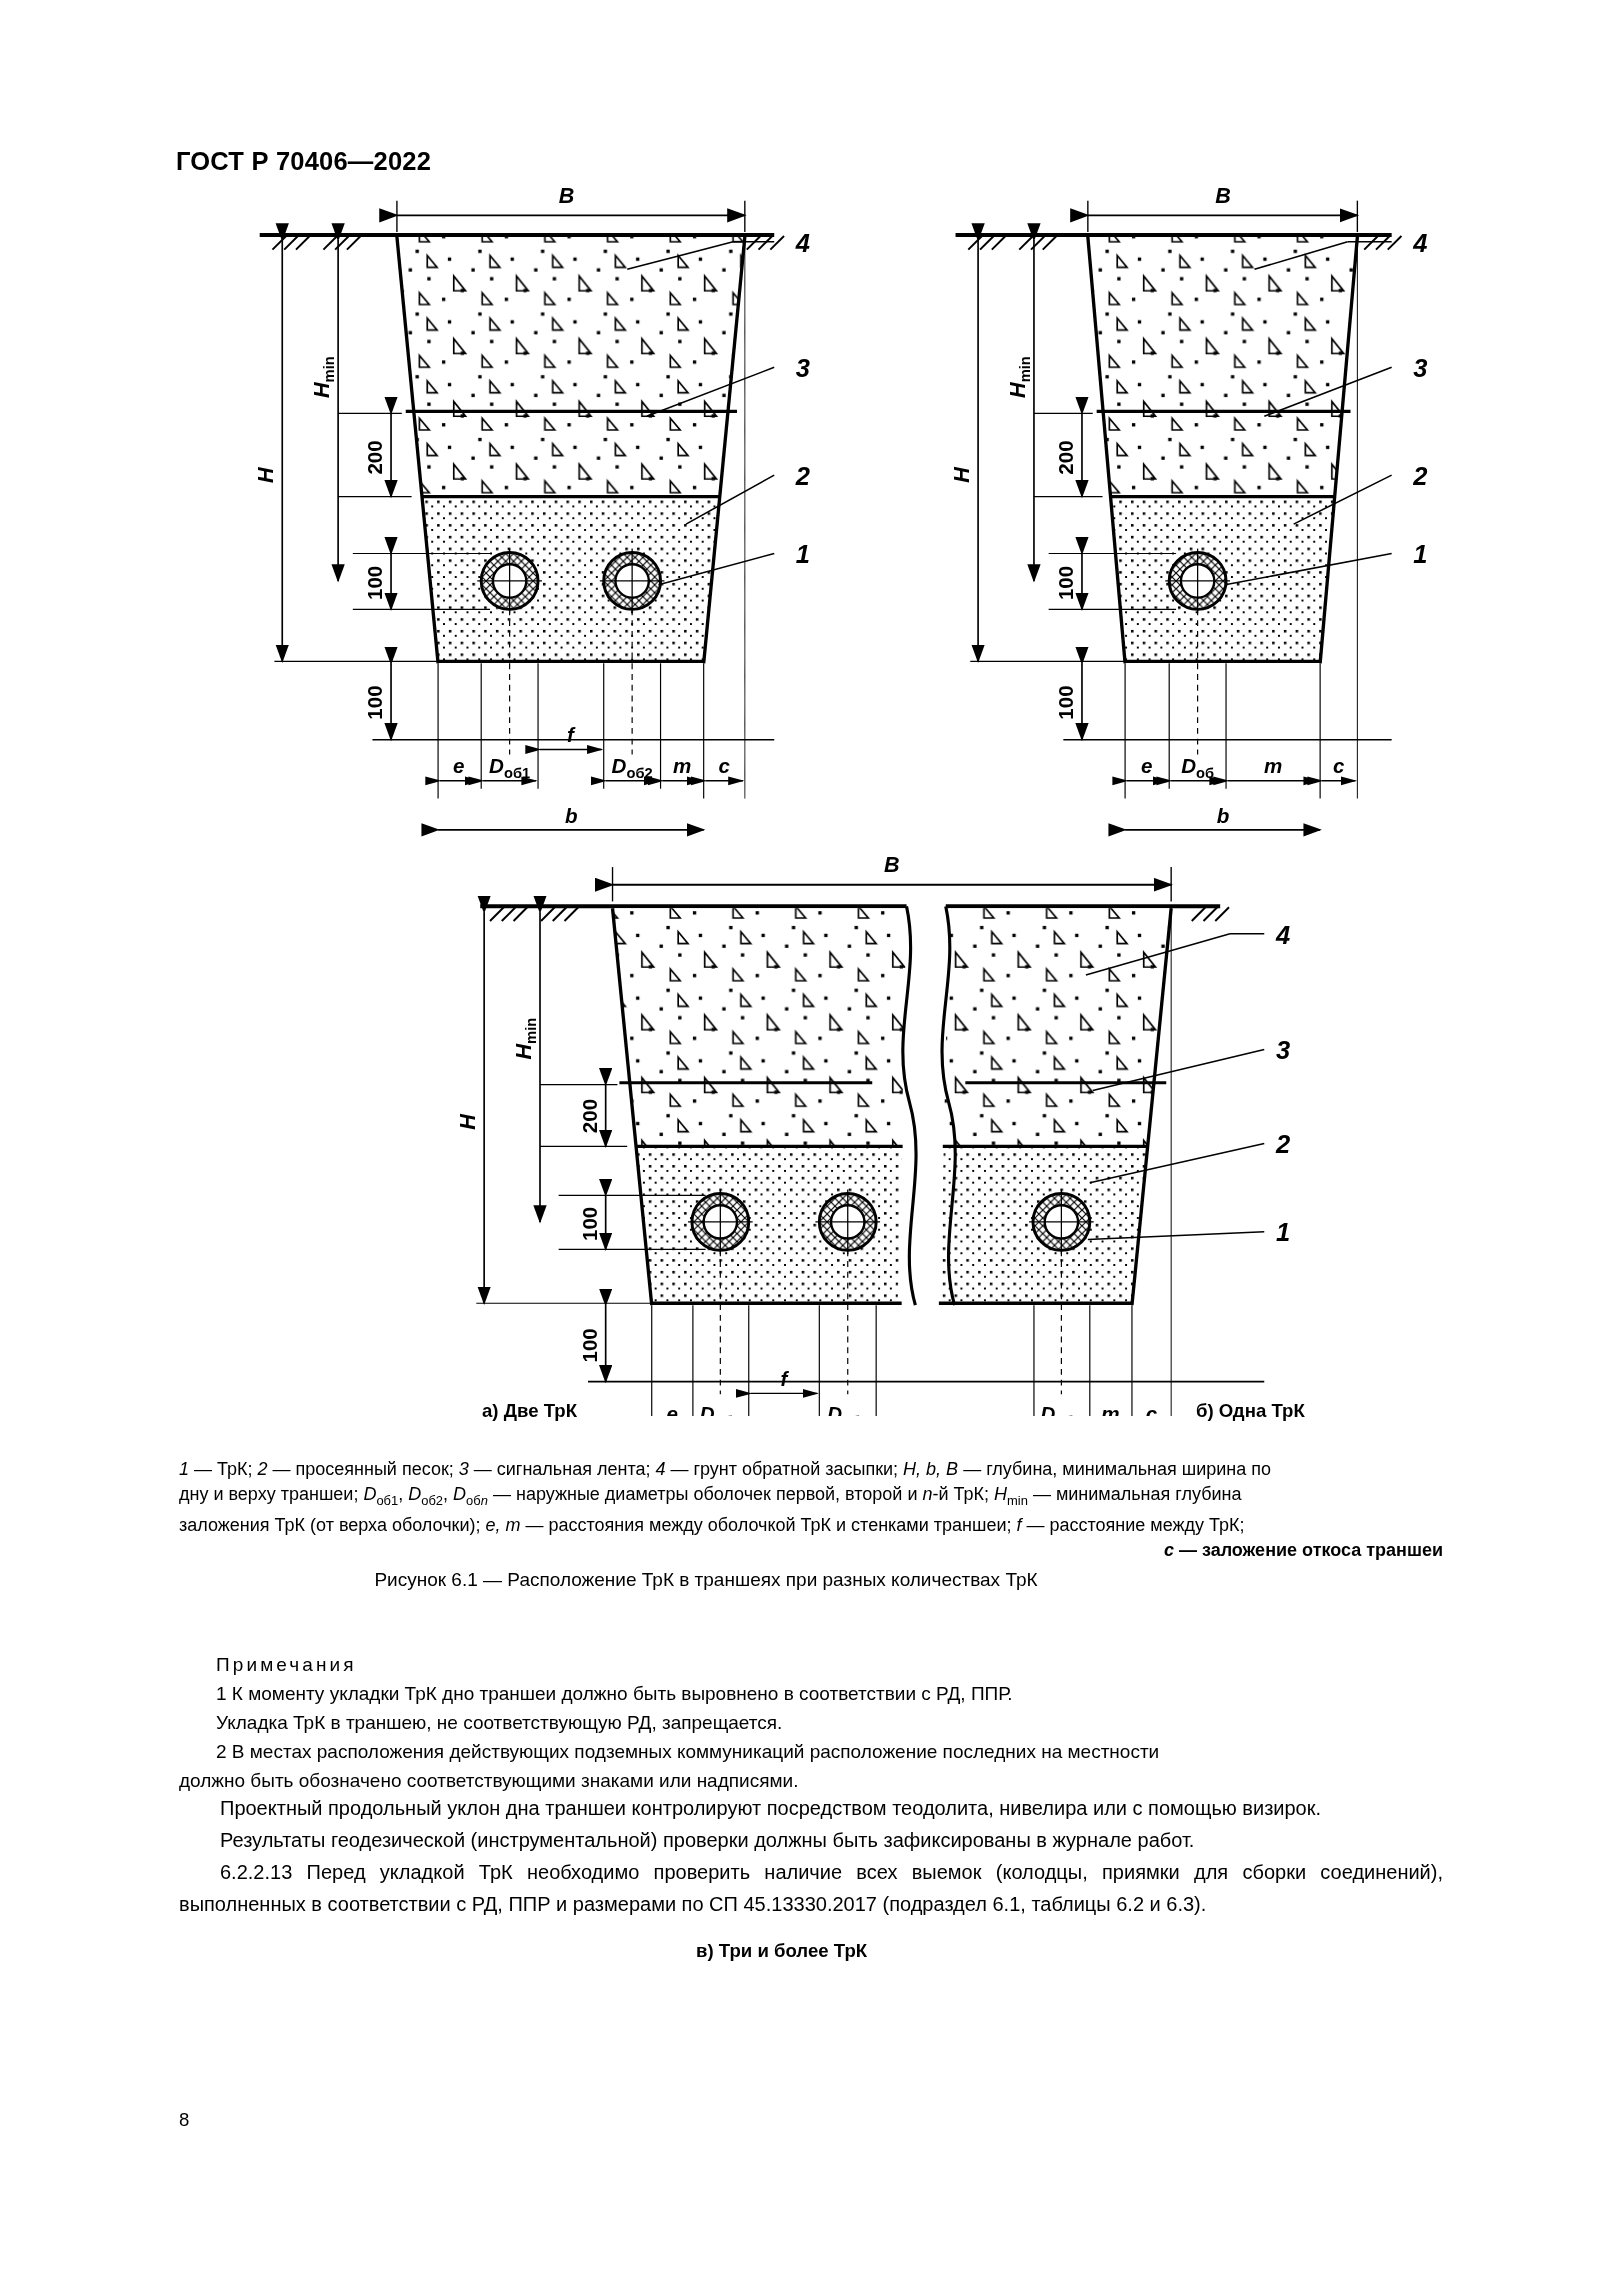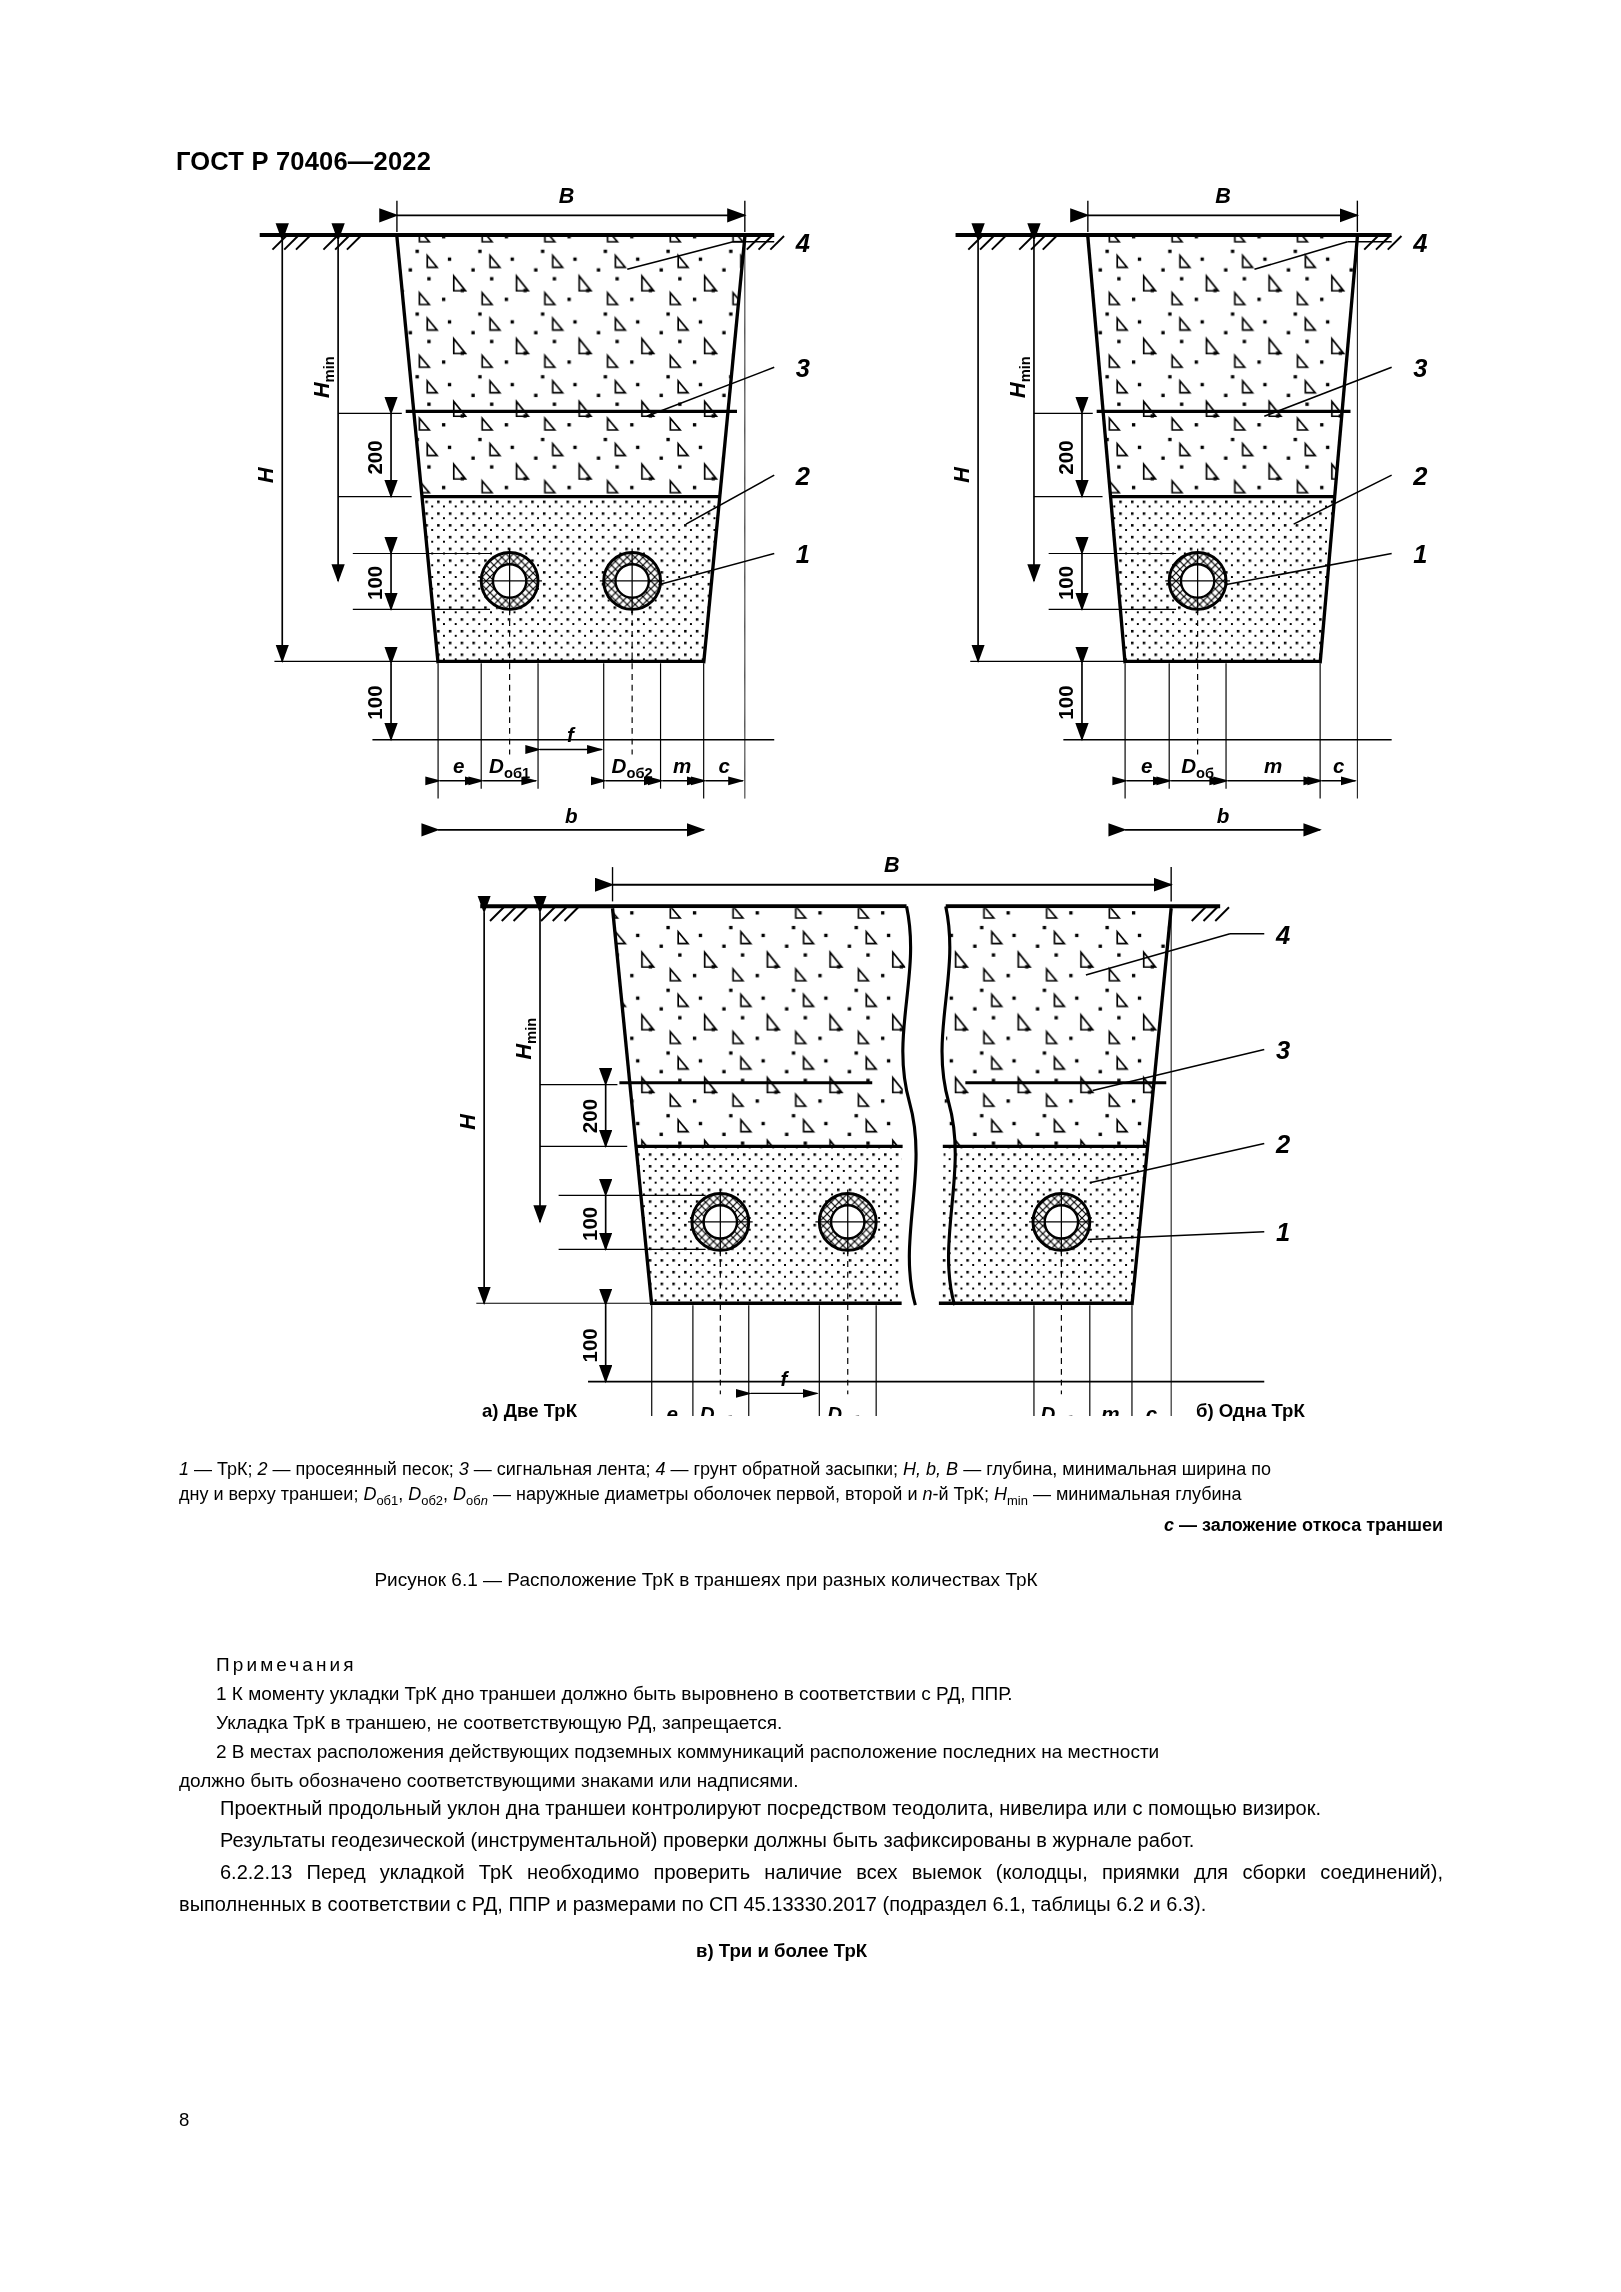--- a/index.html
+++ b/index.html
@@ -490,20 +490,21 @@
     </svg>
   </div>
 
   <div class="subcap" id="cap-a">а) Две ТрК</div>
   <div class="subcap" id="cap-b">б) Одна ТрК</div>
   <div class="subcap" id="cap-v">в) Три и более ТрК</div>
 
   <div class="legend" id="legend">
       <div class="ln"><span class="it">1</span><span> — ТрК; </span><span class="it">2</span><span> — просеянный песок; </span><span class="it">3</span><span> — сигнальная лента; </span><span class="it">4</span><span> — грунт обратной засыпки; </span><span class="it">H, b, B</span><span> — глубина, минимальная ширина по</span></div>
       <div class="ln"><span>дну и верху траншеи; </span><span class="it">D</span><sub>об1</sub><span>, </span><span class="it">D</span><sub>об2</sub><span>, </span><span class="it">D</span><sub>об</sub><sub class="it">n</sub><span> — наружные диаметры оболочек первой, второй и </span><span class="it">n</span><span>-й ТрК; </span><span class="it">H</span><sub>min</sub><span> — минимальная глубина</span></div>
+      <div class="ln"><span>заложения ТрК (от верха оболочки); </span><span class="it">e, m</span><span> — расстояния между оболочкой ТрК и стенками траншеи; </span><span class="it">f</span><span> — расстояние между ТрК;</span></div>
       <div class="ln center"><span class="it">c</span><span> — заложение откоса траншеи</span></div>
     </div>
 
   <div class="fig-title">Рисунок 6.1 — Расположение ТрК в траншеях при разных количествах ТрК</div>
 
   <div class="notes">
     <div class="hd">Примечания</div>
     <div class="ind">1 К моменту укладки ТрК дно траншеи должно быть выровнено в соответствии с РД, ППР.</div>
     <div class="ind">Укладка ТрК в траншею, не соответствующую РД, запрещается.</div>
     <div class="ind">2 В местах расположения действующих подземных коммуникаций расположение последних на местности</div>

